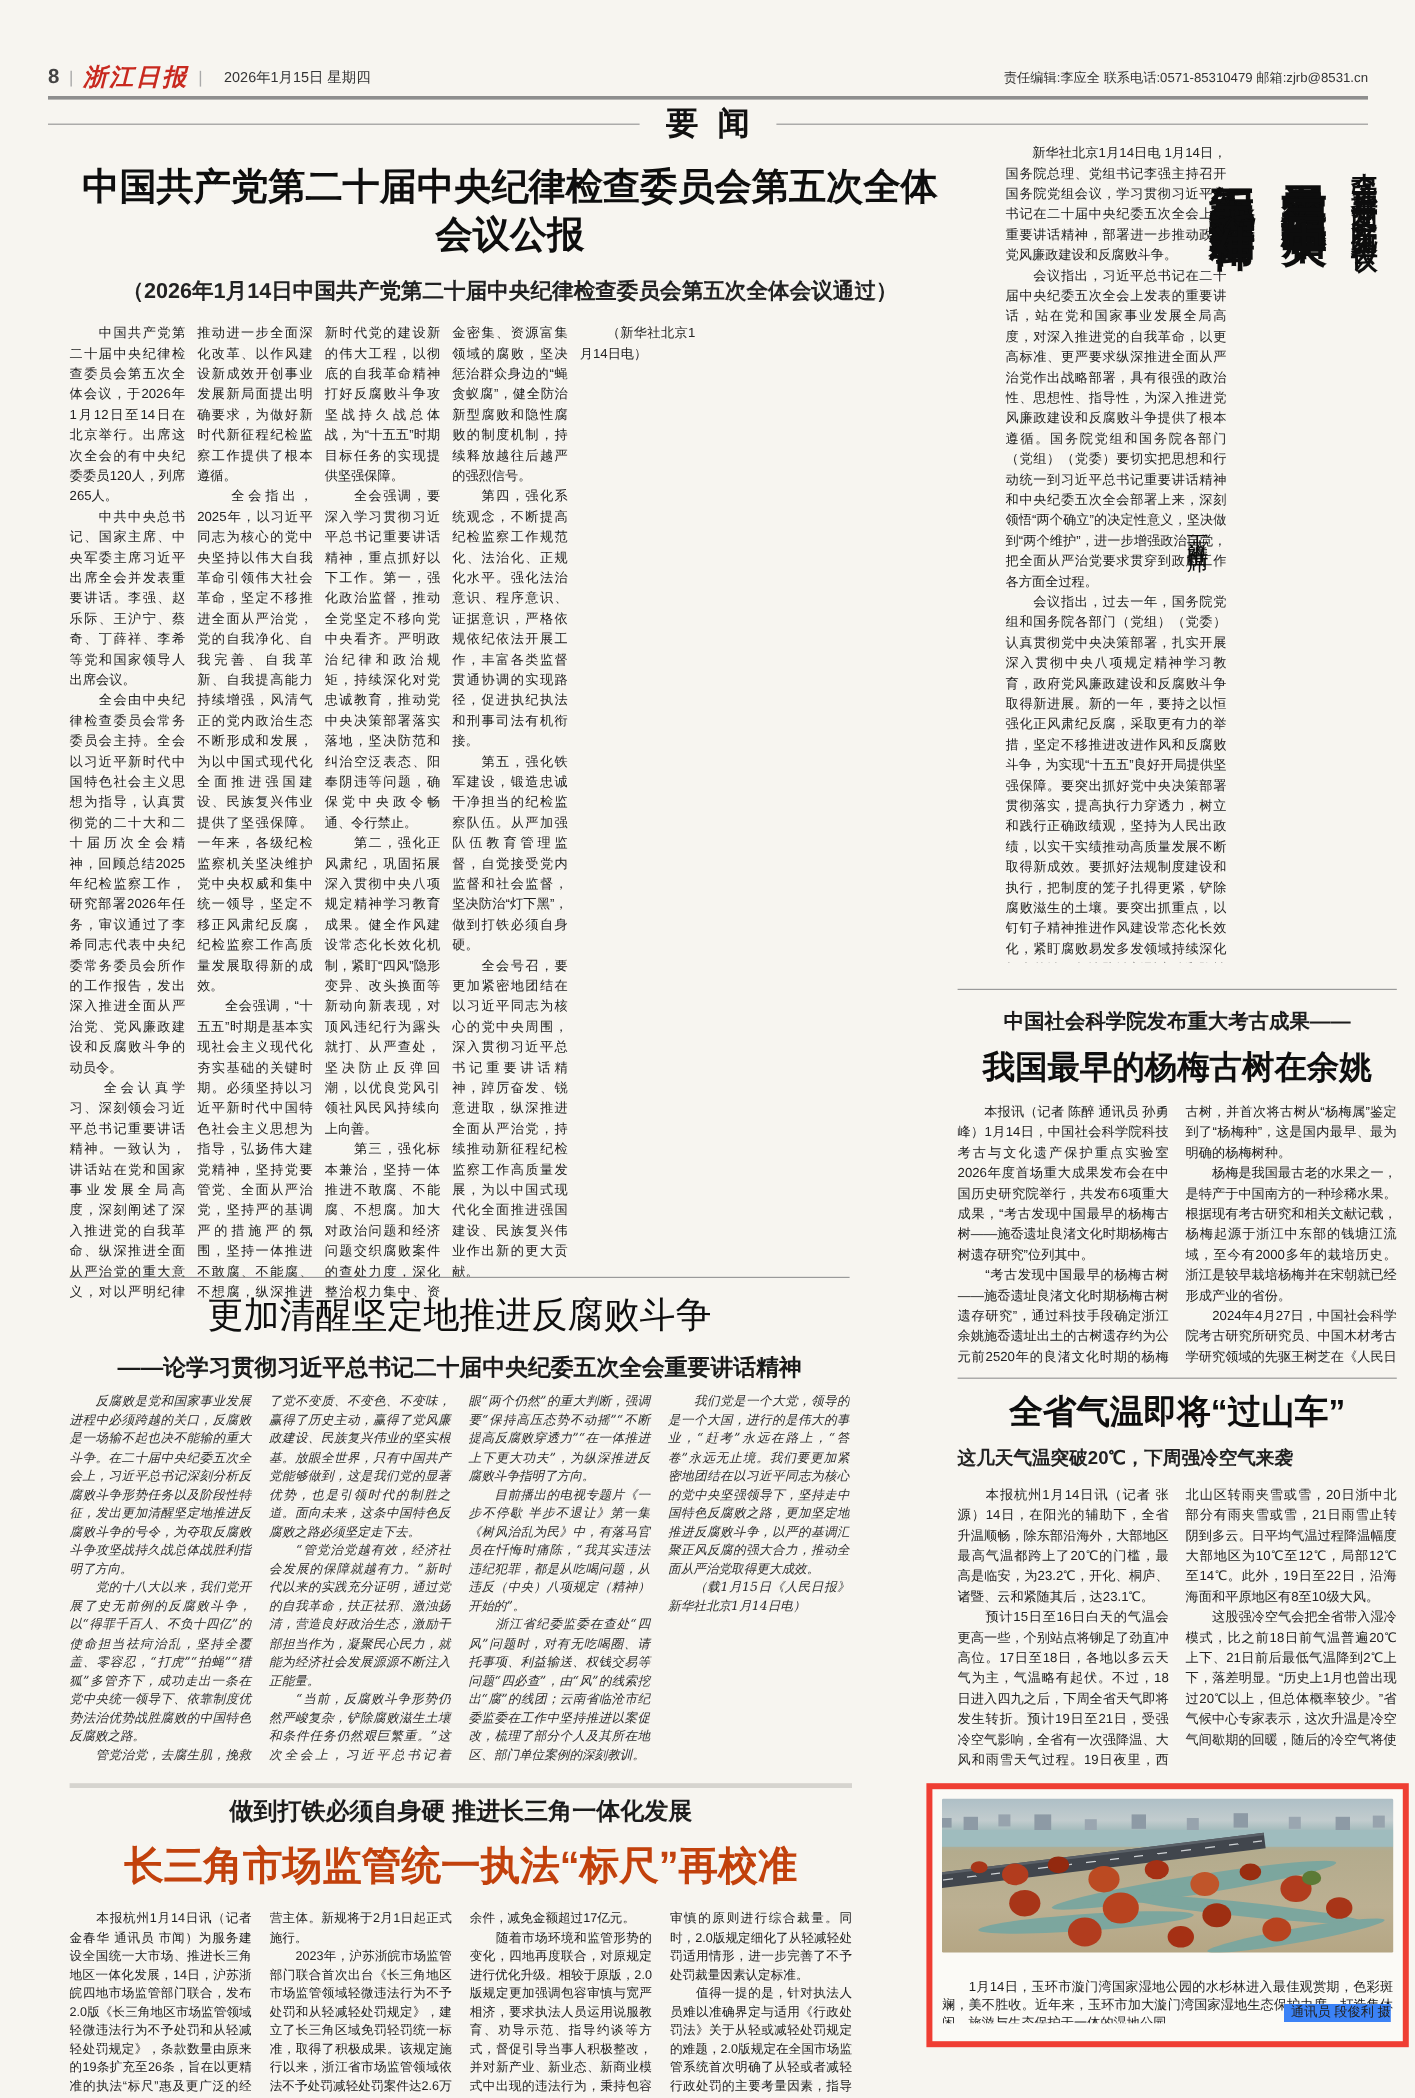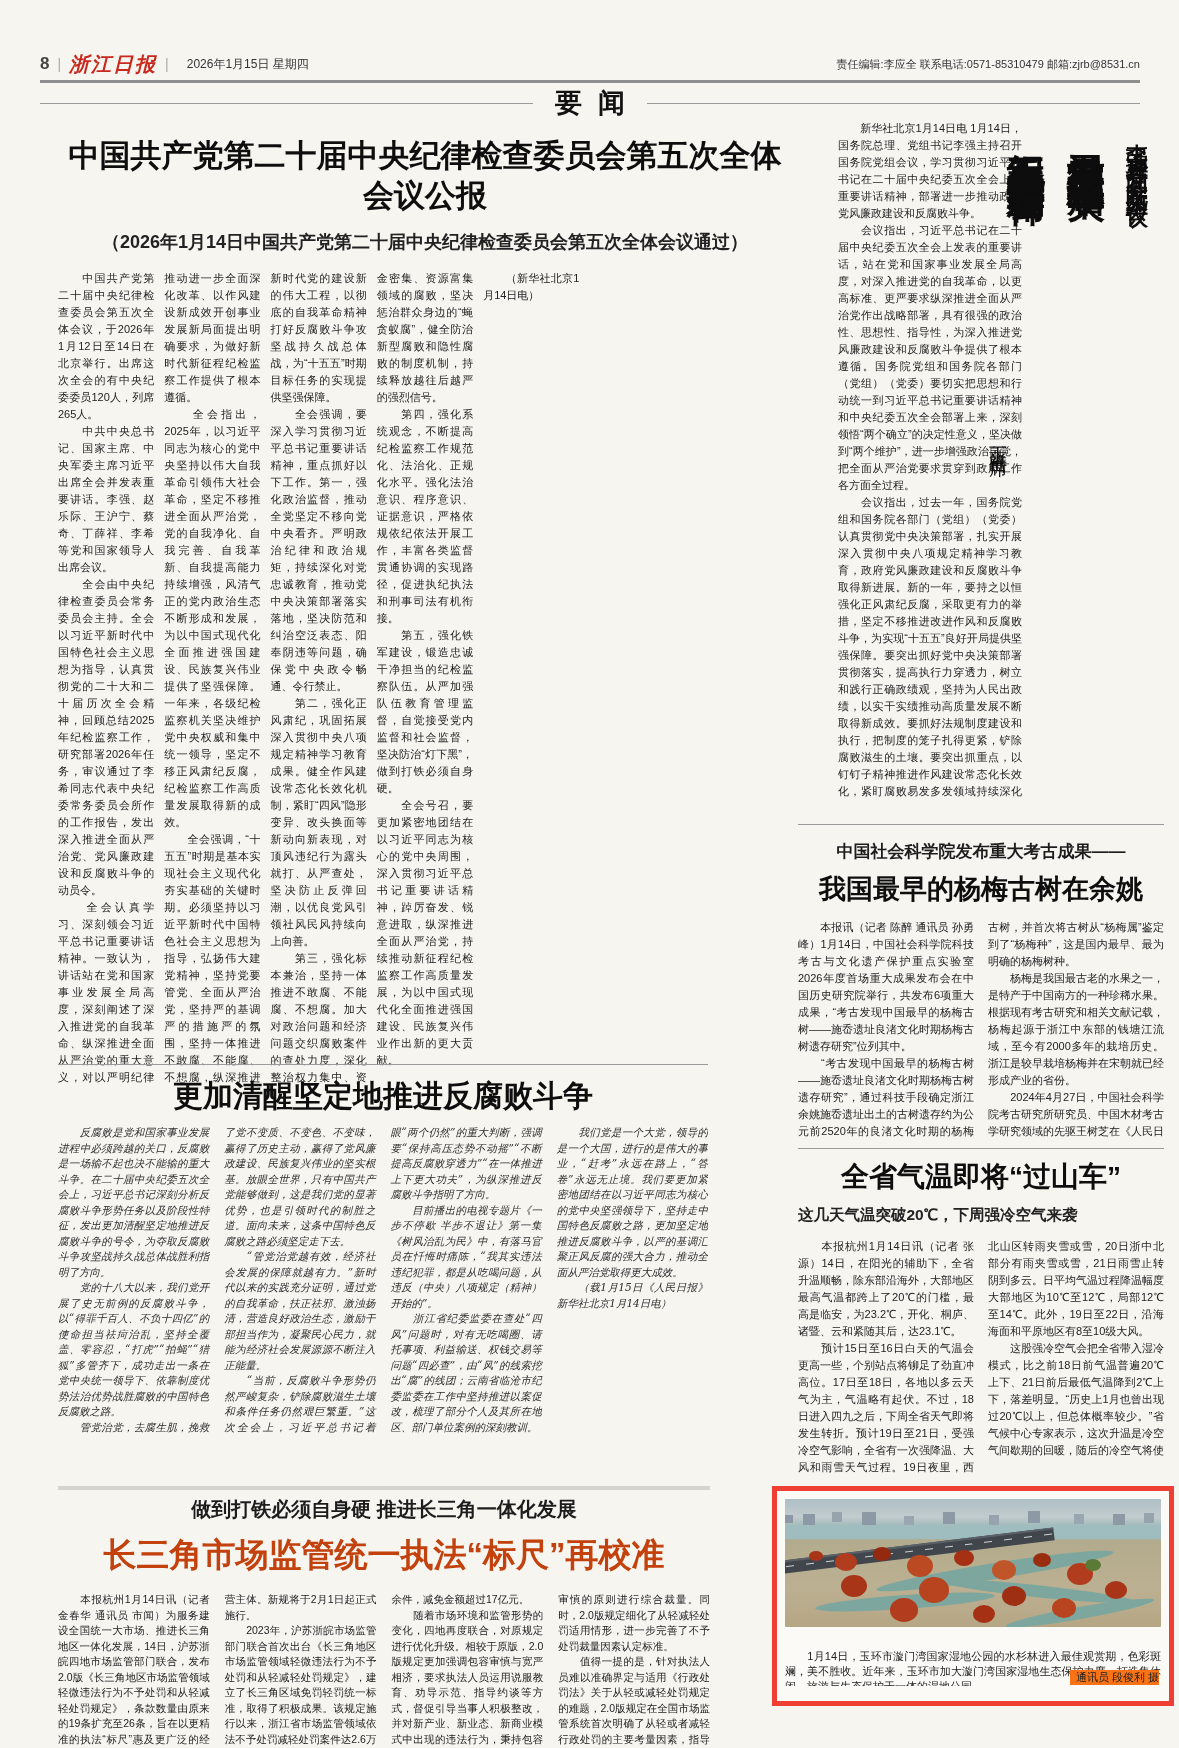--- a/index.html
+++ b/index.html
@@ -44,21 +44,21 @@
   .arch-kicker{font-size:17px;font-weight:bold;text-align:center;margin-top:6px;}
   .arch-headline{font-size:27px;font-weight:bold;text-align:center;margin-top:8px;color:#0e0e0e;}
   .arch-body{margin-top:12px;height:222px;column-count:2;column-gap:14px;}
   
   .wx{left:798px;top:1158px;width:366px;}
   .wx-headline{font-size:28px;font-weight:bold;text-align:center;color:#0e0e0e;}
   .wx-sub{font-size:15.5px;font-weight:bold;margin-top:9px;color:#222;}
   .wx-body{margin-top:12px;height:250px;column-count:2;column-gap:14px;}
   
   .cmt{left:58px;top:1068px;width:650px;}
-  .cmt-headline{font-size:30px;font-weight:bold;text-align:center;margin-top:8px;color:#0e0e0e;}
+  .cmt-headline{font-size:30px;font-weight:normal;text-align:center;margin-top:8px;color:#0e0e0e;}
   .cmt-sub{font-size:19px;font-weight:bold;text-align:center;margin-top:10px;color:#1a1a1a;}
   .cmt-byline{font-size:11px;color:#333;margin-top:12px;}
   .cmt-body{margin-top:8px;height:318px;column-count:4;column-gap:15px;
     font-family:"DejaVu Serif",serif;font-style:italic;font-size:10.5px;line-height:15.5px;color:#2c2c2c;}
   
   .yzband{left:58px;top:1486px;width:652px;height:4px;background:#d6d4cf;}
   .yz{left:58px;top:1496px;width:652px;}
   .yz-kicker{font-size:20px;font-weight:bold;text-align:center;}
   .yz-headline{font-size:33px;font-weight:bold;text-align:center;margin-top:10px;color:#c2410c;}
   .yz-body{margin-top:14px;height:160px;column-count:4;column-gap:15px;font-size:10.5px;line-height:15.5px;}
@@ -84,21 +84,21 @@
   .ph-red{position:absolute;left:24px;top:52px;width:14px;height:10px;border-radius:50%;background:#a83518;
     box-shadow:30px 6px 0 4px #b23c1e,66px -2px 0 2px #93290f,104px 10px 0 6px #bb4a22,148px 2px 0 3px #a53014,
     188px 14px 0 5px #c0552a,226px 4px 0 2px #992d10,264px 18px 0 6px #b23c1e,38px 30px 0 6px #a83518,
     118px 34px 0 8px #b8431f,198px 40px 0 5px #9e2f12,88px 54px 0 7px #b23c1e,168px 58px 0 4px #a53014,
     248px 52px 0 5px #b8431f,300px 34px 0 4px #a83518;}
   .ph-green{position:absolute;left:300px;top:60px;width:16px;height:12px;border-radius:50%;background:#5c7a36;
     box-shadow:26px 10px 0 5px #6f8f45,48px -6px 0 4px #567233,18px 34px 0 7px #63823a,52px 28px 0 5px #6f8f45,
     -24px 48px 0 5px #5c7a36,30px 52px 0 6px #63823a0;}
   .caption{position:relative;margin-top:7px;font-size:11px;line-height:15px;text-align:justify;
     white-space:pre-line;color:#222;height:52px;overflow:hidden;}
-  .credit{position:absolute;right:2px;bottom:1px;font-size:11px;color:#222;background:#f97316;padding-left:6px;}
+  .credit{position:absolute;right:2px;bottom:1px;font-size:11px;color:#222;background:#3b82f6;padding-left:6px;}
 </style>
 </head>
 <body>
 
 <div class="abs masthead">
   <span class="pageno">8</span>
   <span class="m-sep">|</span>
   <span class="paperlogo">浙江日报</span>
   <span class="m-sep">|</span>
   <span class="pagedate">2026年1月15日 星期四</span>
@@ -157,20 +157,21 @@
   <div class="wx-headline">全省气温即将“过山车”</div>
   <div class="wx-sub">这几天气温突破20℃，下周强冷空气来袭</div>
   <div class="wx-body bodytext cols">　　本报杭州1月14日讯（记者 张源）14日，在阳光的辅助下，全省升温顺畅，除东部沿海外，大部地区最高气温都跨上了20℃的门槛，最高是临安，为23.2℃，开化、桐庐、诸暨、云和紧随其后，达23.1℃。
 　　预计15日至16日白天的气温会更高一些，个别站点将铆足了劲直冲高位。17日至18日，各地以多云天气为主，气温略有起伏。不过，18日进入四九之后，下周全省天气即将发生转折。预计19日至21日，受强冷空气影响，全省有一次强降温、大风和雨雪天气过程。19日夜里，西北山区转雨夹雪或雪，20日浙中北部分有雨夹雪或雪，21日雨雪止转阴到多云。日平均气温过程降温幅度大部地区为10℃至12℃，局部12℃至14℃。此外，19日至22日，沿海海面和平原地区有8至10级大风。
 　　这股强冷空气会把全省带入湿冷模式，比之前18日前气温普遍20℃上下、21日前后最低气温降到2℃上下，落差明显。“历史上1月也曾出现过20℃以上，但总体概率较少。”省气候中心专家表示，这次升温是冷空气间歇期的回暖，随后的冷空气将使气温“断崖式”下跌。俗话说“三九不寒四九寒”，1月17日进入四九。</div>
 </div>
 
 <div class="abs hline" style="left:58px;top:1064px;width:650px;"></div>
 <div class="abs cmt">
   <div class="cmt-headline">更加清醒坚定地推进反腐败斗争</div>
+  <div class="cmt-sub">——论学习贯彻习近平总书记二十届中央纪委五次全会重要讲话精神</div>
   <div class="cmt-body bodytext cols">　　反腐败是党和国家事业发展进程中必须跨越的关口，反腐败是一场输不起也决不能输的重大斗争。在二十届中央纪委五次全会上，习近平总书记深刻分析反腐败斗争形势任务以及阶段性特征，发出更加清醒坚定地推进反腐败斗争的号令，为夺取反腐败斗争攻坚战持久战总体战胜利指明了方向。
 　　党的十八大以来，我们党开展了史无前例的反腐败斗争，以“得罪千百人、不负十四亿”的使命担当祛疴治乱，坚持全覆盖、零容忍，“打虎”“拍蝇”“猎狐”多管齐下，成功走出一条在党中央统一领导下、依靠制度优势法治优势战胜腐败的中国特色反腐败之路。
 　　管党治党，去腐生肌，挽救了党不变质、不变色、不变味，赢得了历史主动，赢得了党风廉政建设、民族复兴伟业的坚实根基。放眼全世界，只有中国共产党能够做到，这是我们党的显著优势，也是引领时代的制胜之道。面向未来，这条中国特色反腐败之路必须坚定走下去。
 　　“管党治党越有效，经济社会发展的保障就越有力。”新时代以来的实践充分证明，通过党的自我革命，扶正祛邪、激浊扬清，营造良好政治生态，激励干部担当作为，凝聚民心民力，就能为经济社会发展源源不断注入正能量。
 　　“当前，反腐败斗争形势仍然严峻复杂，铲除腐败滋生土壤和条件任务仍然艰巨繁重。”这次全会上，习近平总书记着眼“两个仍然”的重大判断，强调要“保持高压态势不动摇”“不断提高反腐败穿透力”“在一体推进上下更大功夫”，为纵深推进反腐败斗争指明了方向。
 　　目前播出的电视专题片《一步不停歇 半步不退让》第一集《树风治乱为民》中，有落马官员在忏悔时痛陈，“我其实违法违纪犯罪，都是从吃喝问题，从违反（中央）八项规定（精神）开始的”。
 　　浙江省纪委监委在查处“四风”问题时，对有无吃喝圈、请托事项、利益输送、权钱交易等问题“四必查”，由“风”的线索挖出“腐”的线团；云南省临沧市纪委监委在工作中坚持推进以案促改，梳理了部分个人及其所在地区、部门单位案例的深刻教训。
 　　我们党是一个大党，领导的是一个大国，进行的是伟大的事业，“赶考”永远在路上，“答卷”永远无止境。我们要更加紧密地团结在以习近平同志为核心的党中央坚强领导下，坚持走中国特色反腐败之路，更加坚定地推进反腐败斗争，以严的基调汇聚正风反腐的强大合力，推动全面从严治党取得更大成效。
 　　（载1月15日《人民日报》 新华社北京1月14日电）</div>
 </div>

